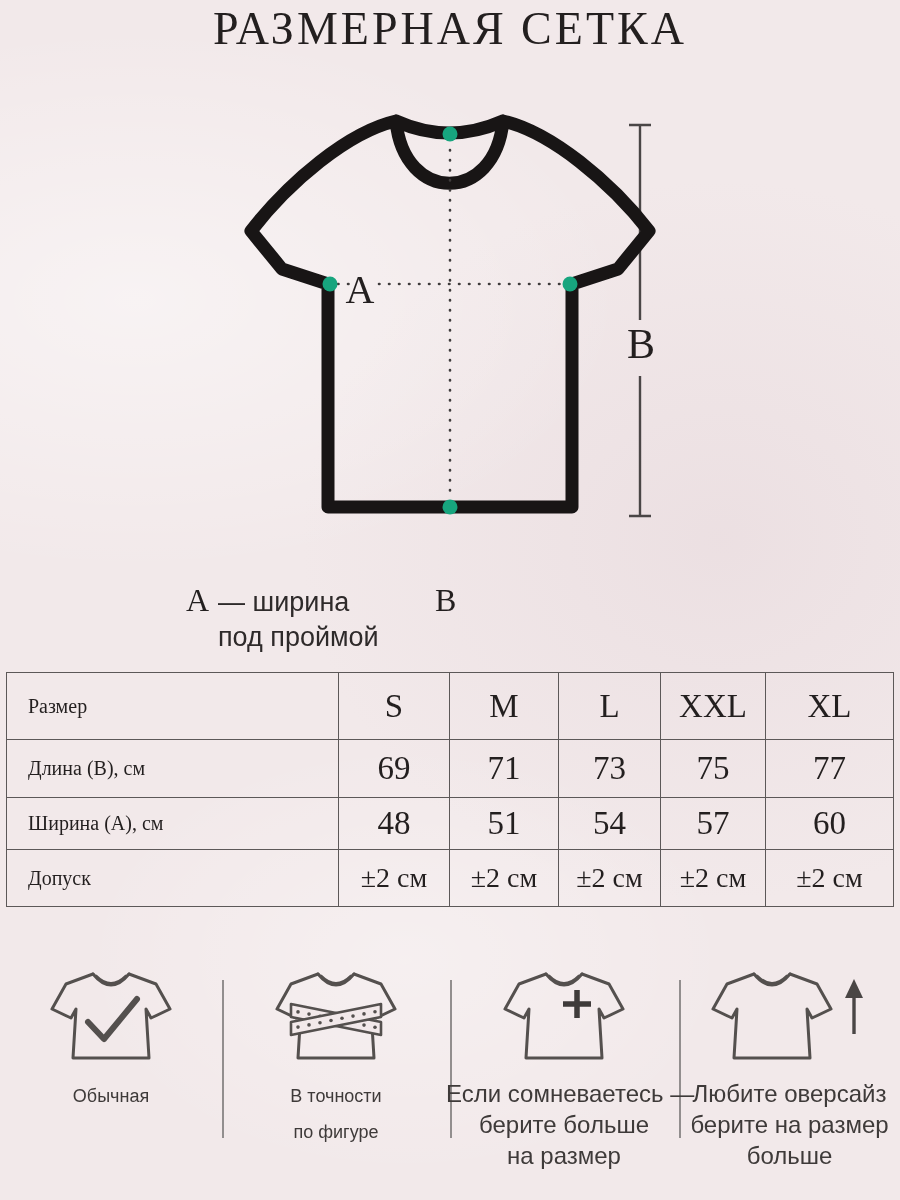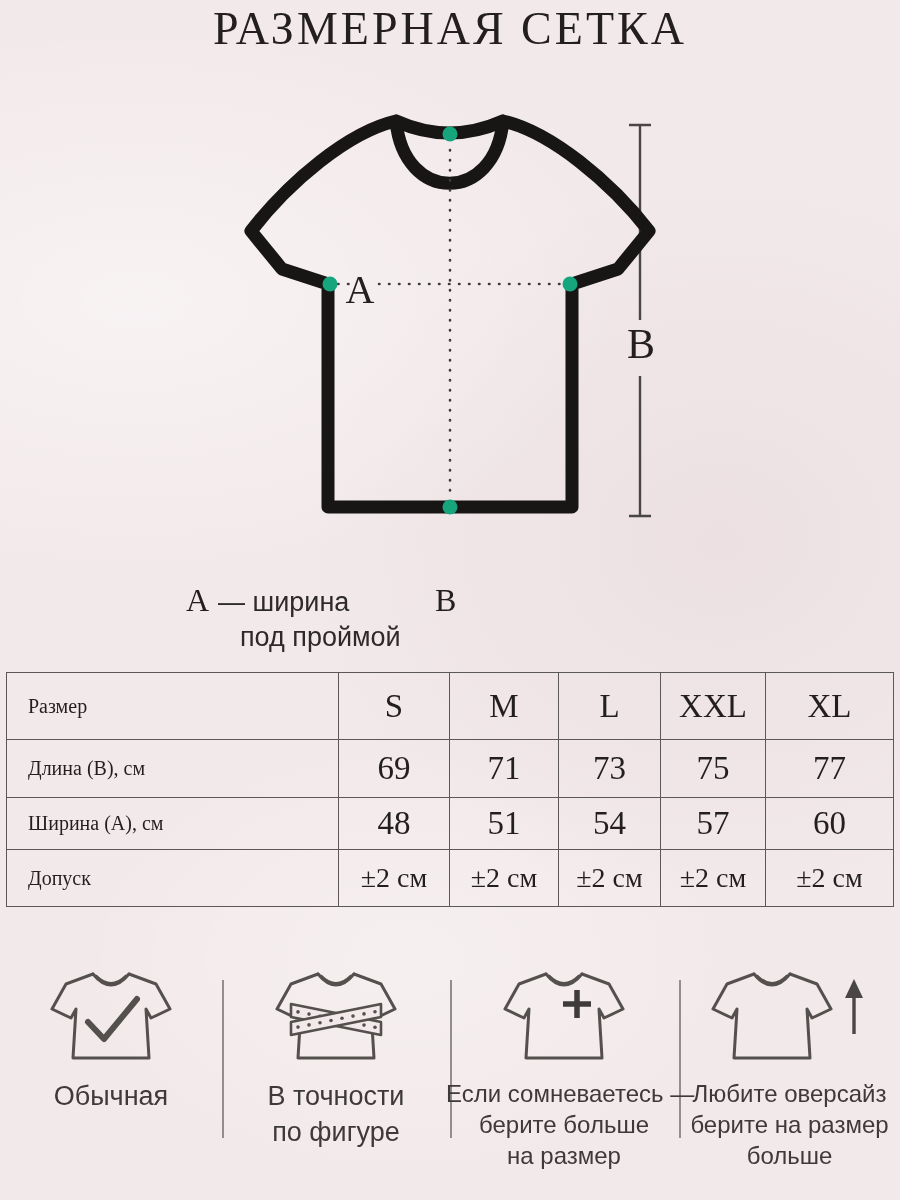--- a/index.html
+++ b/index.html
@@ -28,21 +28,21 @@
   }
   .diagram-svg{position:absolute;left:0;top:0;width:900px;height:660px;}
 
   
   .legend{position:absolute;color:var(--ink);}
   .legend-a{left:186px;top:582px;}
   .legend-b{left:435px;top:582px;}
   .legend-line1{display:flex;align-items:baseline;height:34px;}
   .legend-letter{font-family:"Liberation Serif",serif;font-size:32px;}
   .legend-text{font-family:"Liberation Sans",sans-serif;font-size:27px;color:#2E2A2A;margin-left:9px;}
-  .legend-line2{margin-left:54px;margin-top:6px;}
+  .legend-line2{margin-left:32px;margin-top:6px;}
 
   
   .size-table{
     position:absolute;left:6px;top:672px;width:886px;
     display:grid;
     grid-template-columns:332px 111px 109px 102px 105px 127px;
     grid-template-rows:67px 58px 52px 56px;
     border:1.5px solid var(--rule);
   }
   .size-table>div{
@@ -54,21 +54,21 @@
   .size-table>div:nth-last-child(-n+6){border-bottom:none;}
   .size-table .rowlab{justify-content:flex-start;padding-left:21px;font-size:20px;}
   .size-table .head{font-size:33px;}
   .size-table .val{font-size:33px;}
   .size-table .tol{font-size:28px;}
 
   
   .fit-divider{position:absolute;top:980px;width:2px;height:158px;background:#928E8E;}
   .fit-icon{position:absolute;top:966px;height:100px;}
   .cap{position:absolute;top:1078px;text-align:center;font-family:"Liberation Sans",sans-serif;color:var(--cap);}
-  .cap-big{font-size:27px;line-height:36px;}
+  .cap-big{font-size:18px;line-height:36px;}
   .cap-small{font-size:24px;line-height:31px;white-space:nowrap;}
 </style>
 </head>
 <body>
 
 <div class="page">
 
   <h1 class="title">РАЗМЕРНАЯ СЕТКА</h1>
 
   <svg class="diagram-svg" viewBox="0 0 900 660" xmlns="http://www.w3.org/2000/svg">

